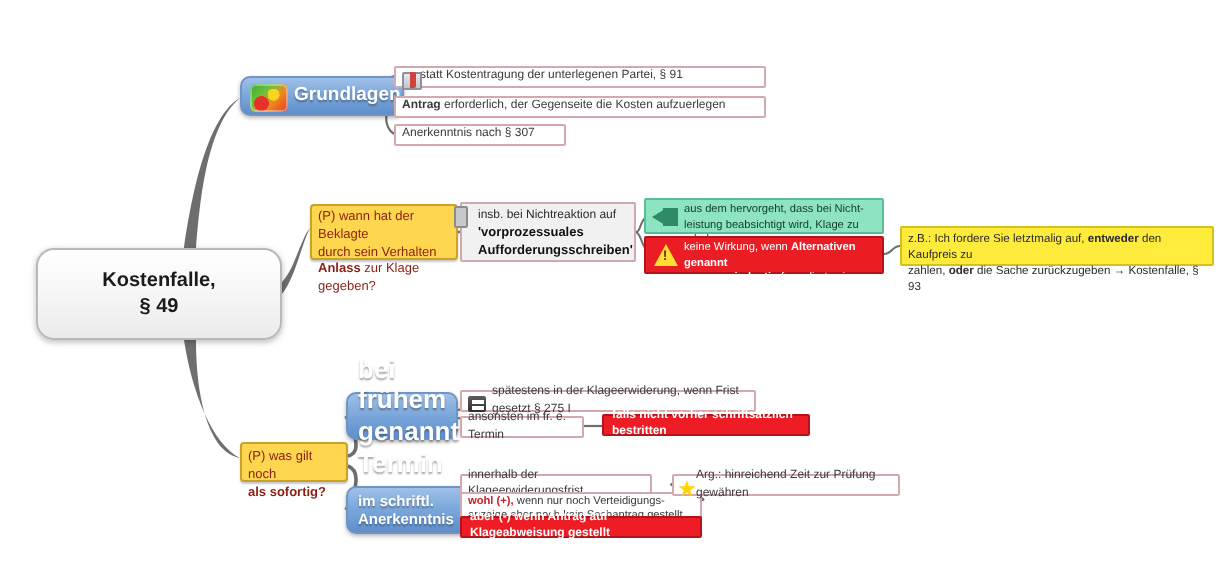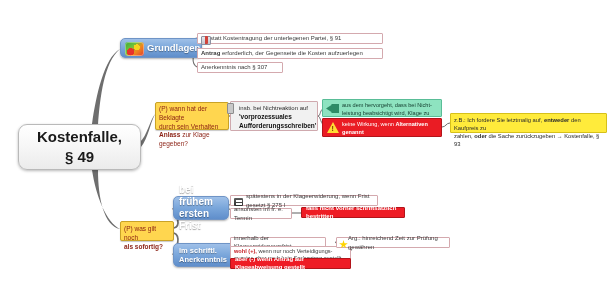--- a/index.html
+++ b/index.html
@@ -15,36 +15,36 @@
 
   .node{position:absolute;box-sizing:border-box;}
 
   
   .central{
     left:18px;top:124px;width:123px;height:46px;
     border:1px solid #b9b9b9;border-radius:9px;
     background:linear-gradient(180deg,#ffffff 0%,#f7f7f7 45%,#ebebeb 100%);
     box-shadow:0 1px 3px rgba(0,0,0,.28);
     display:flex;flex-direction:column;align-items:center;justify-content:center;
-    font-size:15px;font-weight:bold;color:#1a1a1a;line-height:1.35;
+    font-size:10px;font-weight:bold;color:#1a1a1a;line-height:1.35;
   }
 
   
   .blue{
     border:1px solid #6f94c6;border-radius:5px;
     background:linear-gradient(180deg,#9fc0e8 0%,#7ba7db 48%,#5f8ecb 100%);
     box-shadow:0 1px 2px rgba(0,0,0,.3);
     color:#ffffff;font-weight:bold;
     display:flex;align-items:center;
     text-shadow:0 1px 1px rgba(0,0,0,.35);
   }
   .blue .lbl{line-height:1.2;}
 
   #n-grundlagen{left:120px;top:38px;width:82px;height:20px;font-size:9.5px;padding-left:26px;}
-  #n-frueh{left:173px;top:196px;width:56px;height:24px;font-size:10px;padding-left:5px;}
+  #n-frueh{left:173px;top:196px;width:56px;height:24px;font-size:13px;padding-left:5px;}
   #n-schriftl{left:173px;top:243px;width:76px;height:24px;font-size:7.5px;padding-left:5px;}
 
   .rainbow{
     position:absolute;left:4px;top:3px;width:19px;height:14px;border-radius:3px;
     background:
       radial-gradient(circle at 30% 70%, #e8312a 0 22%, rgba(0,0,0,0) 23%),
       radial-gradient(circle at 62% 38%, #f6d51e 0 20%, rgba(0,0,0,0) 21%),
       linear-gradient(135deg,#3aa93a 0%,#6fc13a 35%,#f08a1d 62%,#e23b2e 100%);
     box-shadow:inset 0 0 0 1px rgba(255,255,255,.35);
   }
@@ -264,21 +264,21 @@
   </div>
 
   <div class="node yellow" id="n-p-sofortig">
     <div>(P) was gilt noch</div>
     <div><b class="b">als sofortig?</b></div>
   </div>
 
   <div class="node blue" id="n-frueh">
     <span class="lbl">
       <span>bei frühem</span><br>
-      <span>ersten Frist</span>
+      <span>genannt Termin</span>
     </span>
   </div>
 
   <div class="node pinkbox" id="n-b1">
     <span class="ico ico-flag"></span>
     <span>spätestens in der Klageerwiderung, wenn Frist gesetzt § 275 I</span>
   </div>
 
   <div class="node pinkbox" id="n-b2">
     <span>ansonsten im fr. e. Termin</span>

